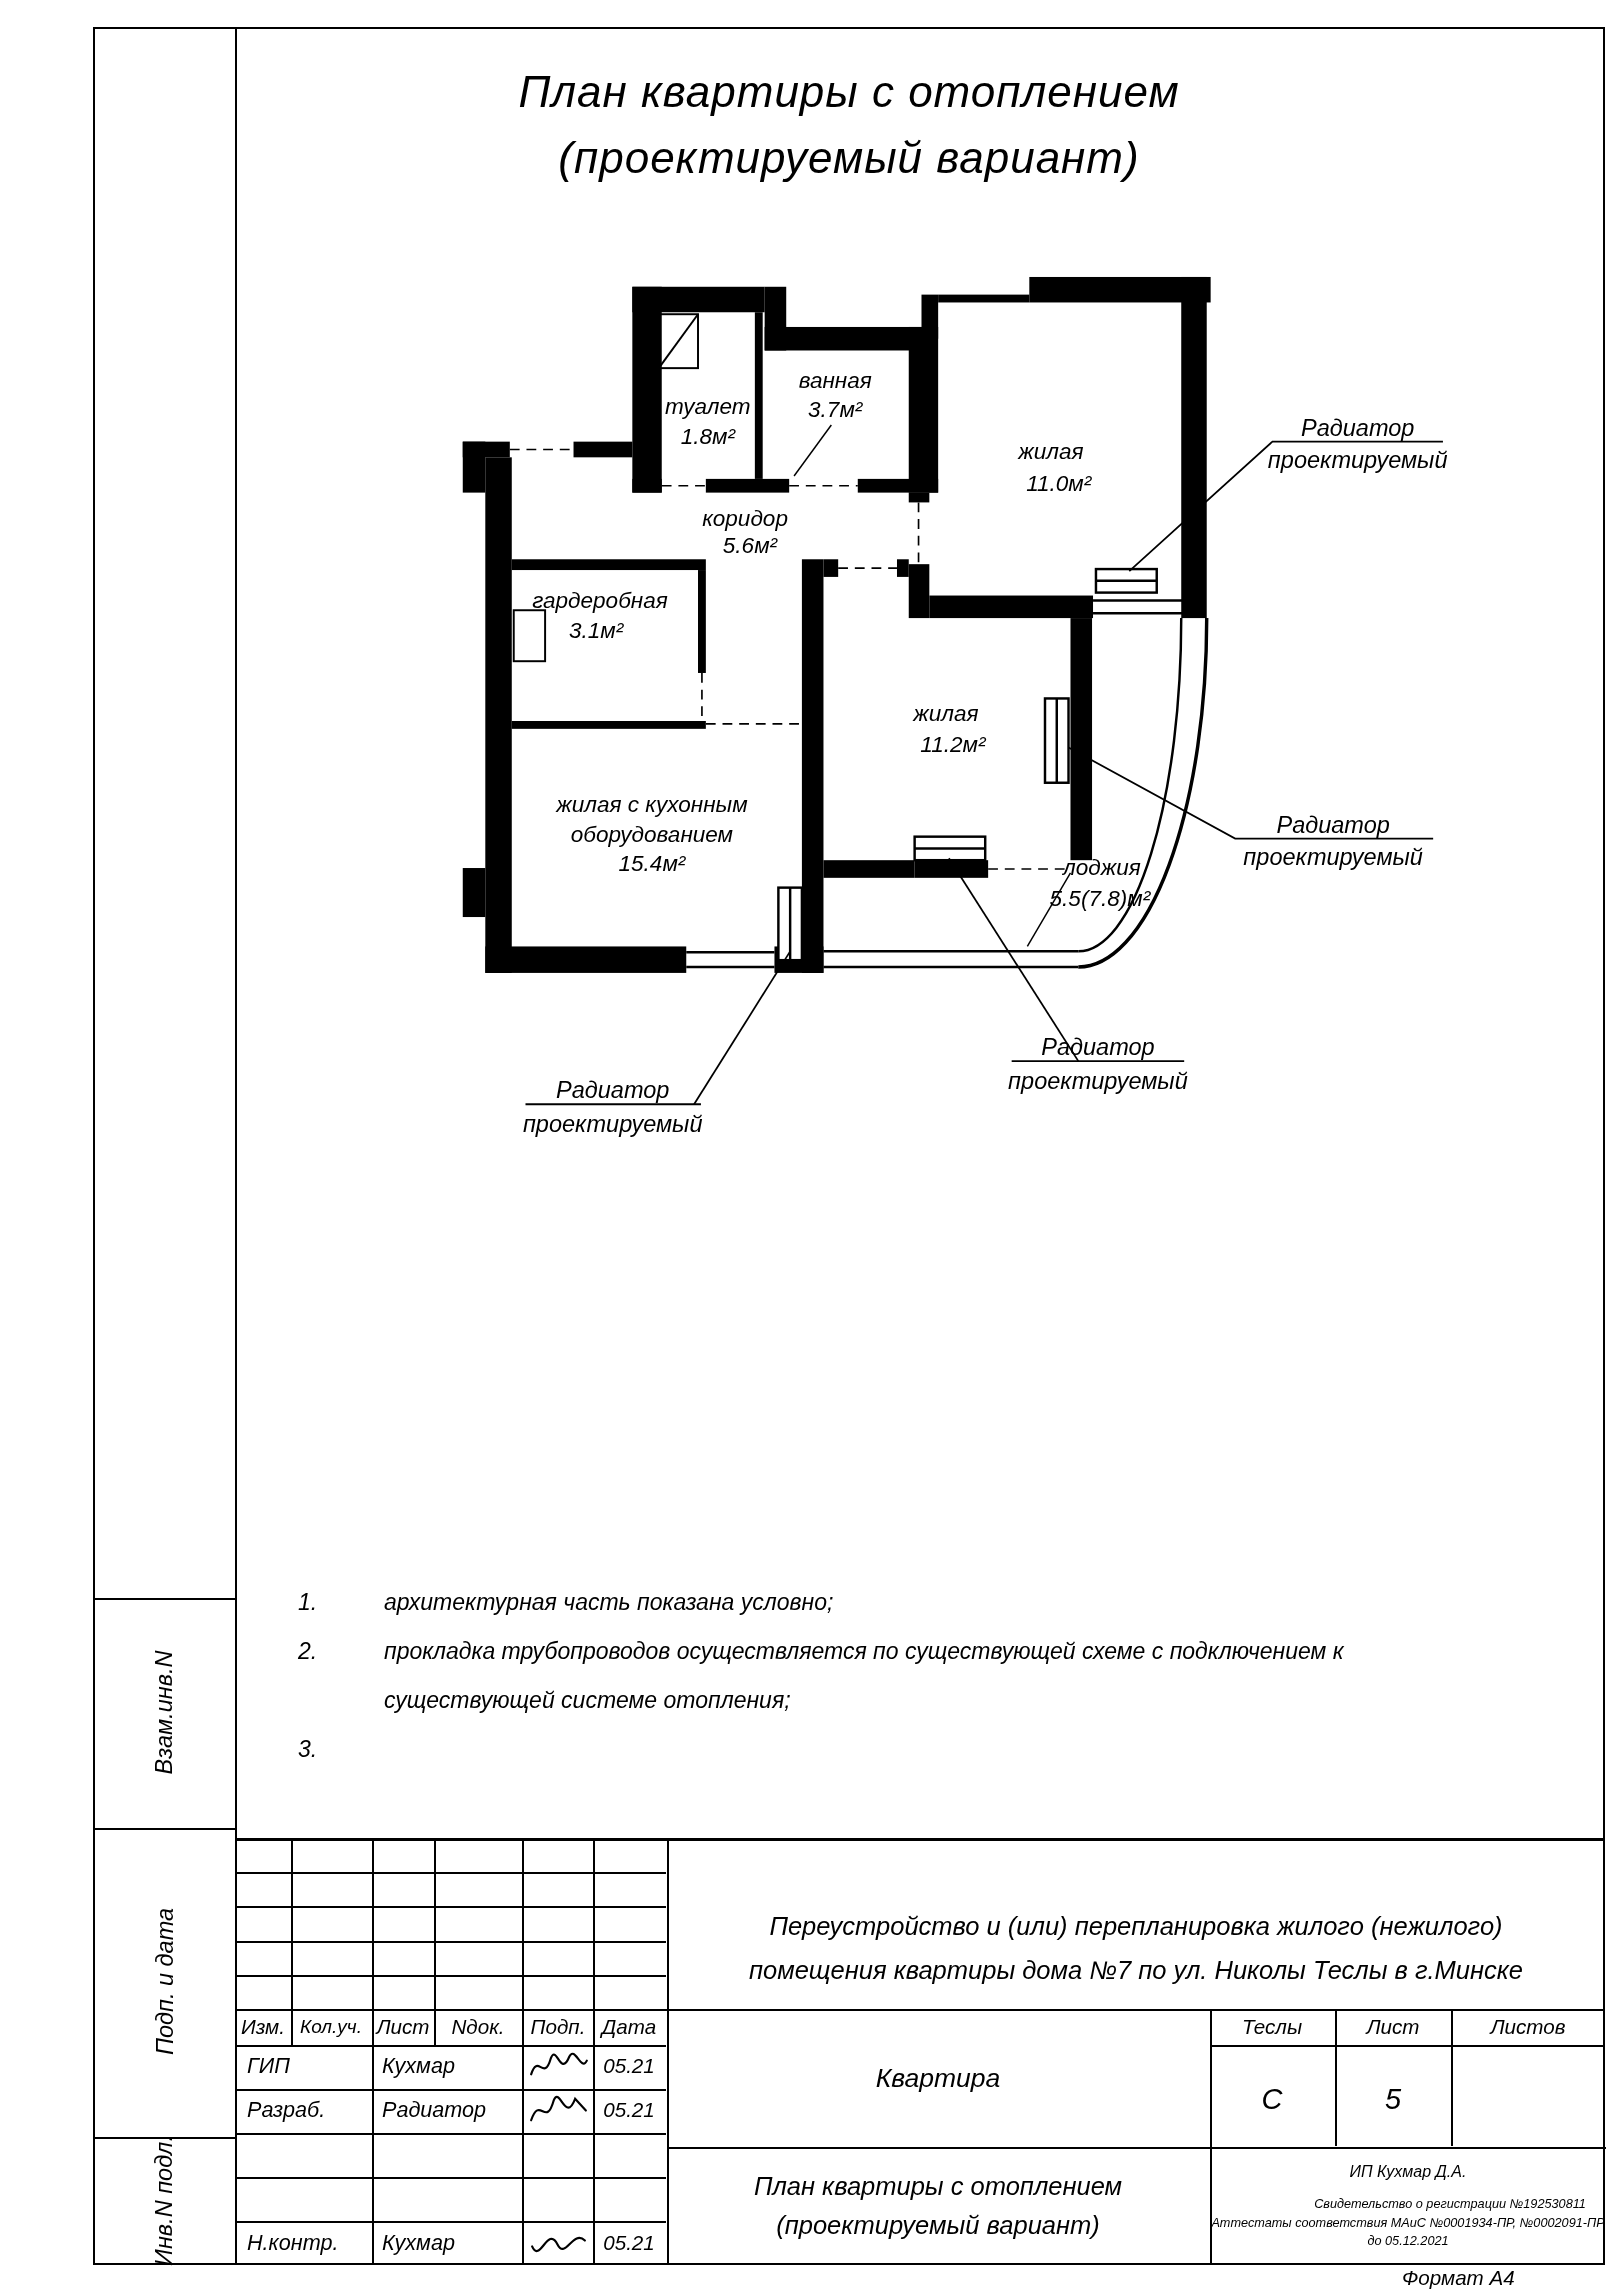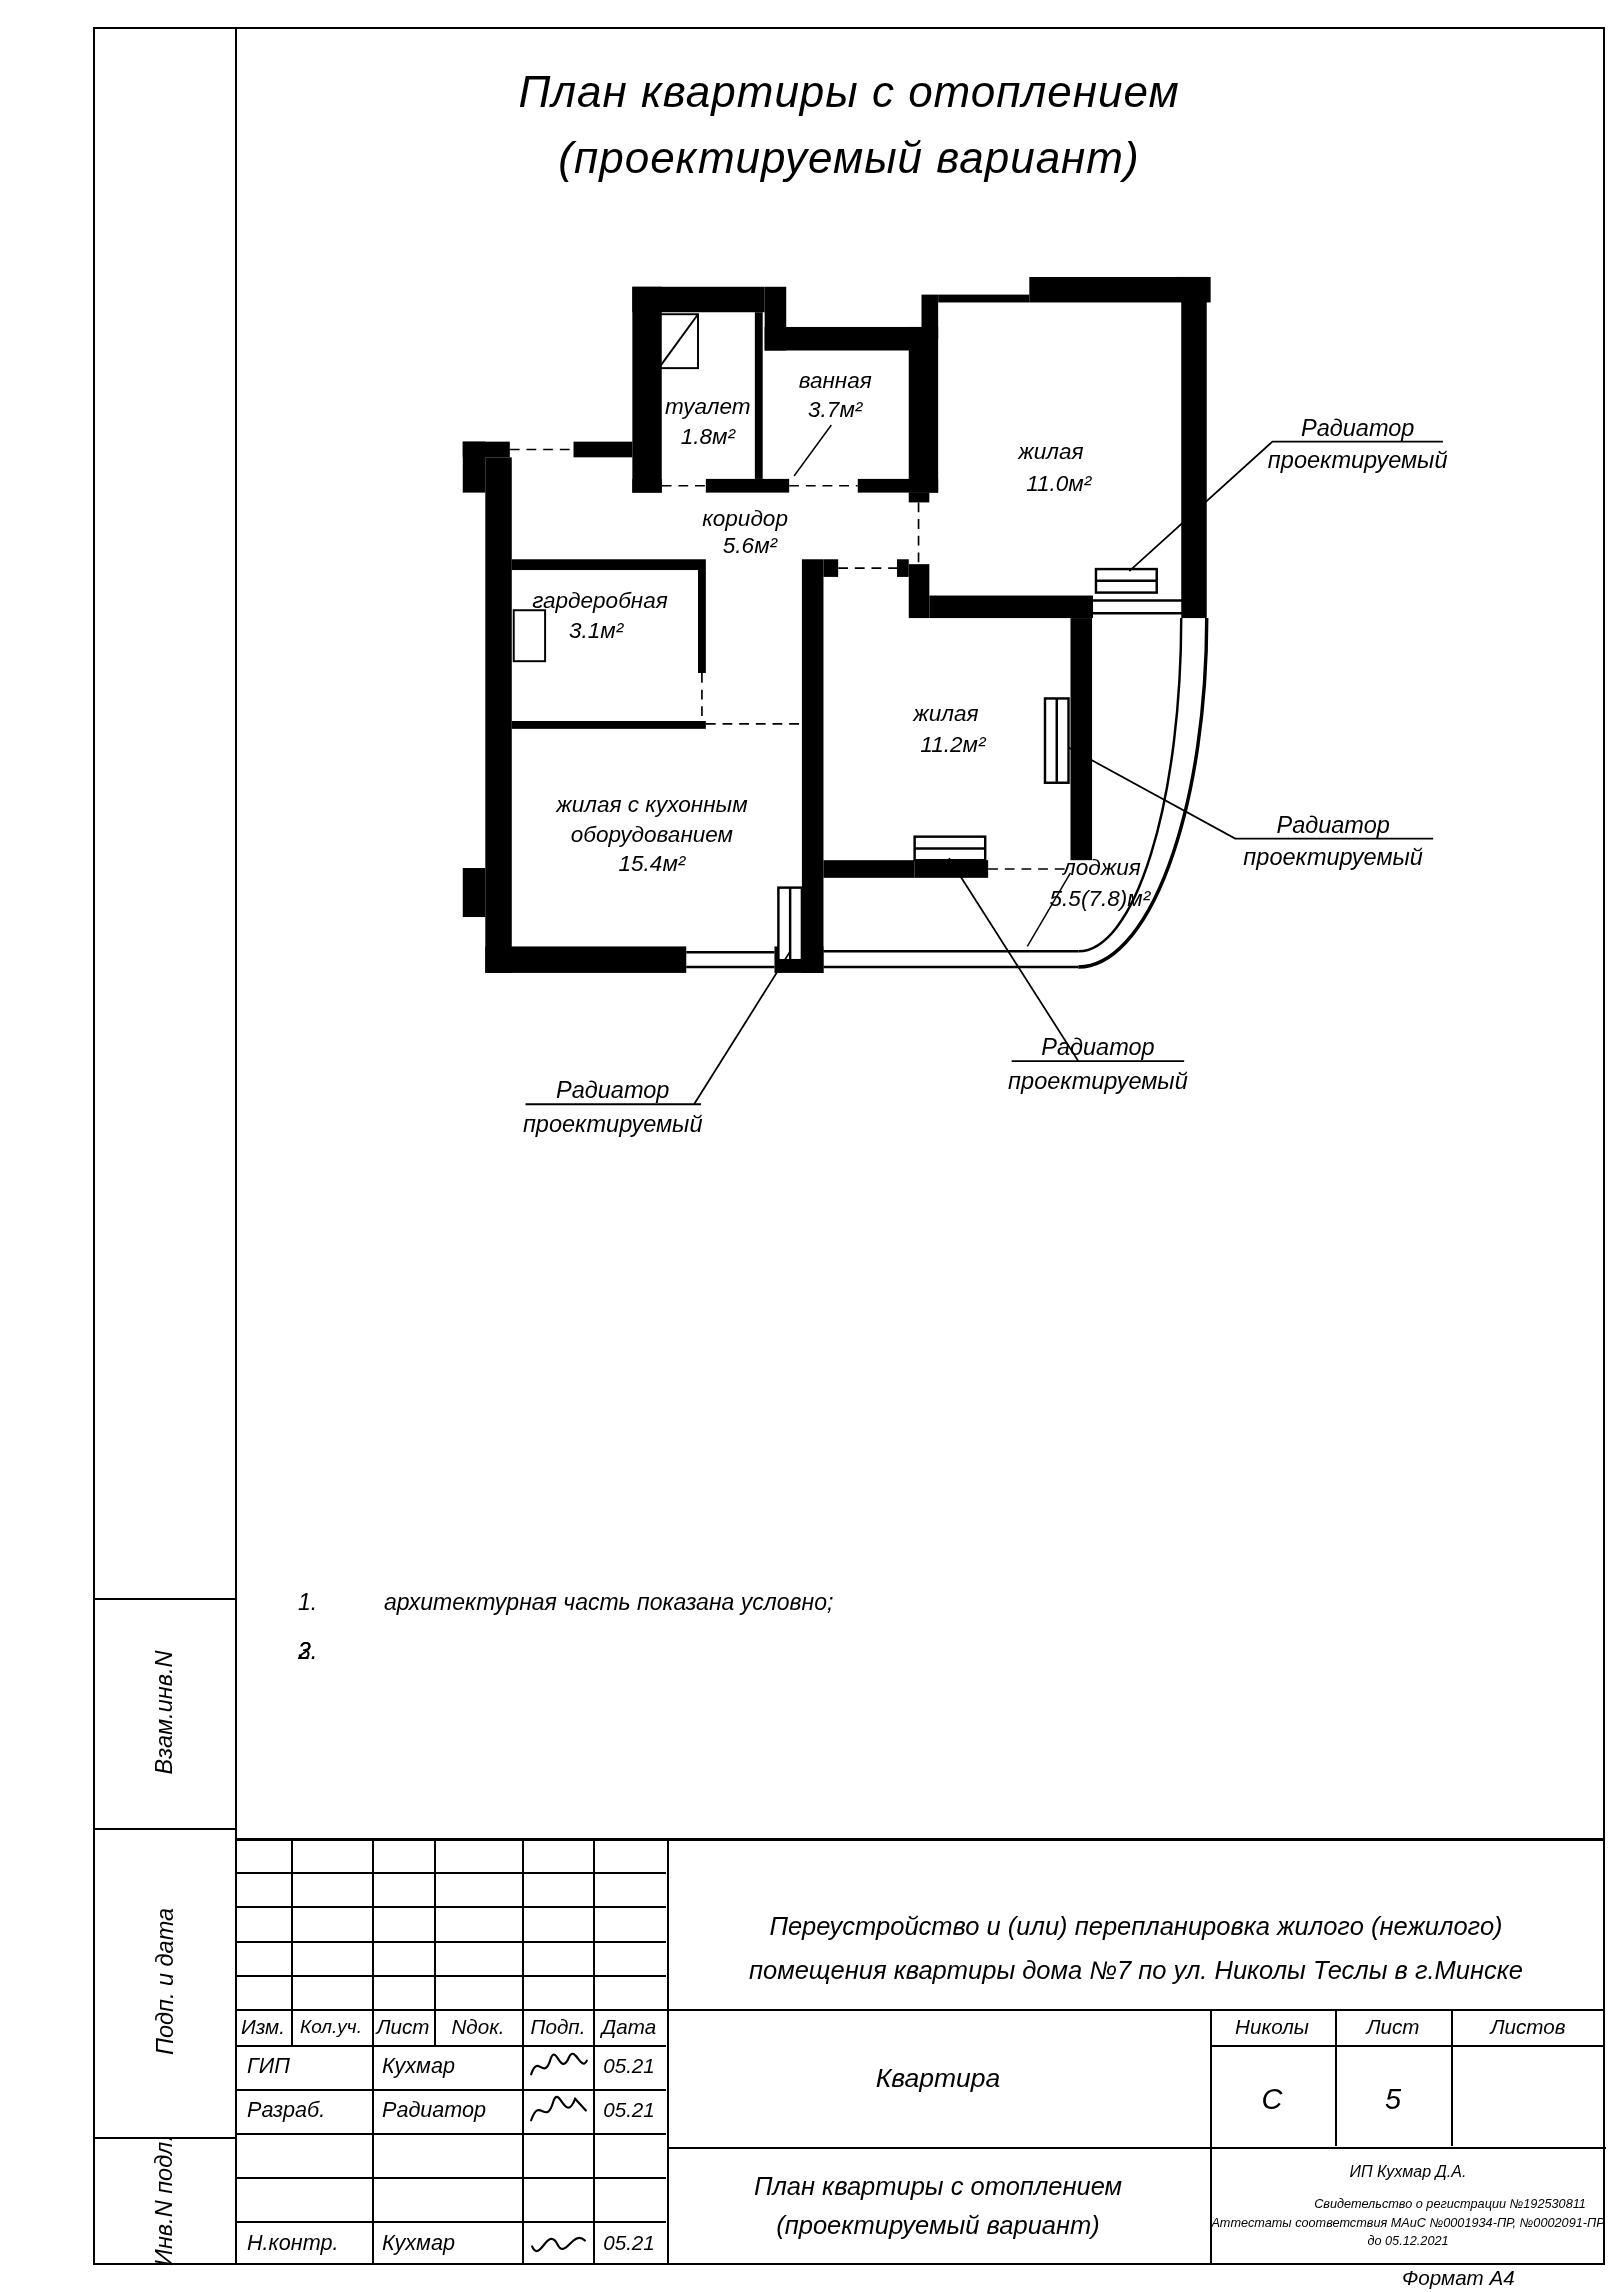--- a/index.html
+++ b/index.html
@@ -177,20 +177,21 @@
     </g>
   </svg>
 
   <div class="notes">
     <div class="note">
       <span class="num">1.</span>
       <span>архитектурная часть показана условно;</span>
     </div>
     <div class="note">
       <span class="num">2.</span>
+      <span>прокладка трубопроводов осуществляется по существующей схеме с подключением к существующей системе отопления;</span>
     </div>
     <div class="note">
       <span class="num">3.</span>
     </div>
   </div>
 
   <div>
     <div class="hl" style="left:235px;top:1838px;width:1370px;height:2.9px;"></div>
     <div class="hl" style="left:235px;top:1872px;width:431px;"></div>
     <div class="hl" style="left:235px;top:1906px;width:431px;"></div>
@@ -239,21 +240,21 @@
     <svg class="sig" style="left:527px;top:2089px;" width="63" height="43" viewBox="0 0 64 44">
       <path d="M4,32 C13,6 19,40 27,12 C33,-4 39,36 49,10 L60,22" stroke="#000" stroke-width="2.2" fill="none" stroke-linecap="round"></path>
     </svg>
     <svg class="sig" style="left:527px;top:2221px;" width="63" height="43" viewBox="0 0 64 44">
       <path d="M5,26 C13,44 21,4 31,24 C39,40 47,8 59,20" stroke="#000" stroke-width="2.2" fill="none" stroke-linecap="round"></path>
     </svg>
 
     <div class="ct" style="left:1136px;top:1926px;font-size:25.5px;">Переустройство и (или) перепланировка жилого (нежилого)</div>
     <div class="ct" style="left:1136px;top:1970px;font-size:25.5px;">помещения квартиры дома №7 по ул. Николы Теслы в г.Минске</div>
     <div class="ct" style="left:938px;top:2078px;font-size:26.5px;">Квартира</div>
-    <div class="ct" style="left:1272px;top:2027px;font-size:20.6px;">Николы</div>
+    <div class="ct" style="left:1272px;top:2027px;font-size:20.6px;">Теслы</div>
     <div class="ct" style="left:1393px;top:2027px;font-size:20.6px;">Лист</div>
     <div class="ct" style="left:1528px;top:2027px;font-size:20.6px;">Листов</div>
     <div class="ct" style="left:1272px;top:2099px;font-size:29px;">С</div>
     <div class="ct" style="left:1393px;top:2099px;font-size:29px;">5</div>
     <div class="ct" style="left:1528px;top:2099px;font-size:29px;"></div>
     <div class="ct" style="left:938px;top:2186px;font-size:25.5px;">План квартиры с отоплением</div>
     <div class="ct" style="left:938px;top:2225px;font-size:25.5px;">(проектируемый вариант)</div>
     <div class="ct" style="left:1408px;top:2172px;font-size:16px;">ИП Кухмар Д.А.</div>
     <div class="ct" style="left:1408px;top:2204px;font-size:12.7px;margin-left:42px;">Свидетельство о регистрации №192530811</div>
     <div class="ct" style="left:1408px;top:2223px;font-size:12.7px;">Аттестаты соответствия МАиС №0001934-ПР, №0002091-ПР</div>

